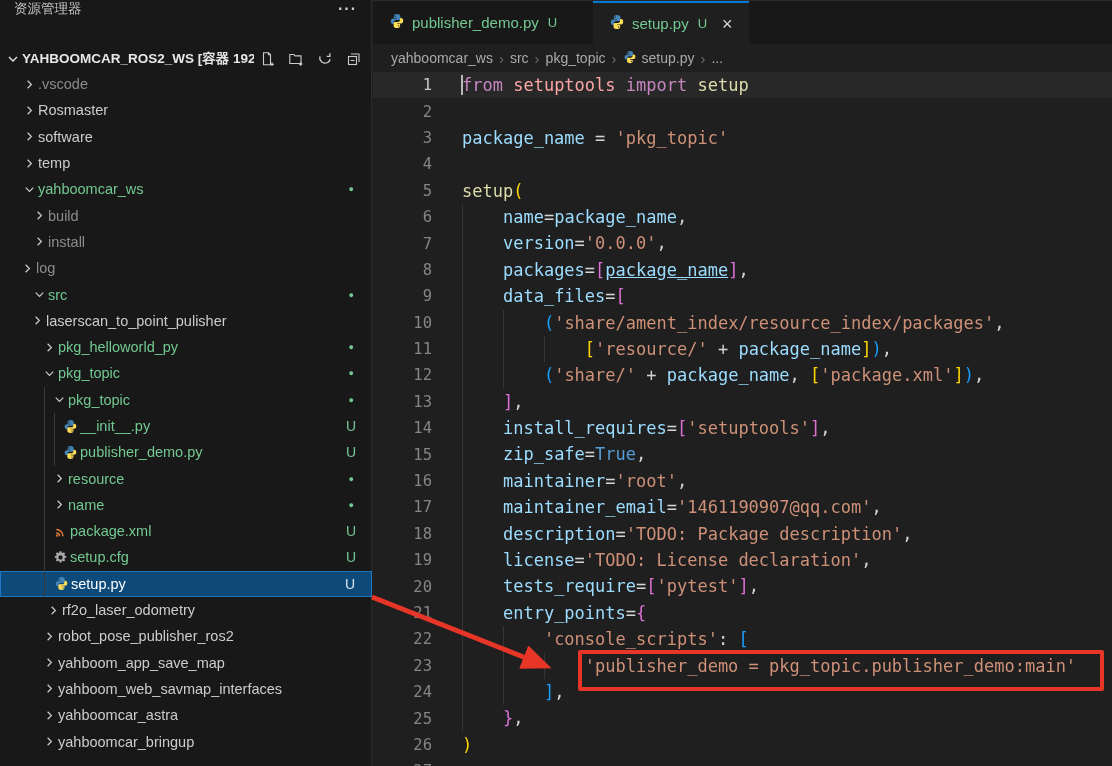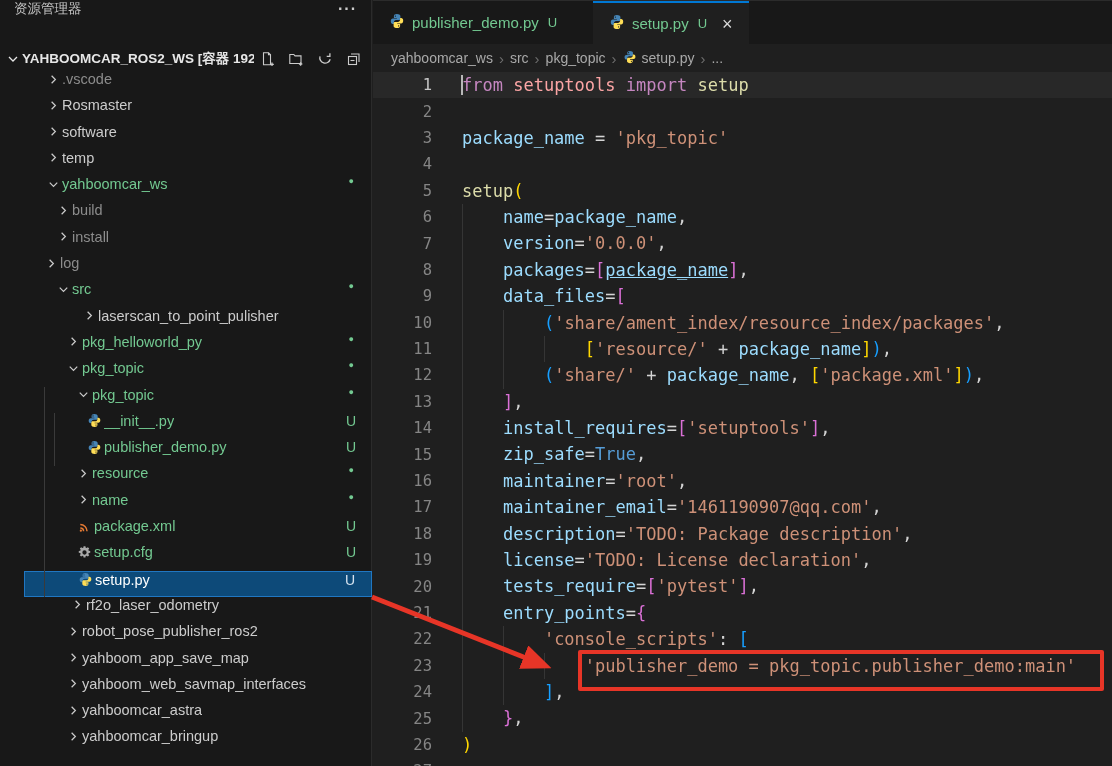--- a/index.html
+++ b/index.html
@@ -11,21 +11,21 @@
   .exp-header{height:46px;display:flex;align-items:flex-start;padding:0 14px;color:#c5c5c5;font-size:13.5px;}
   .exp-header .title{flex:1;}
   .exp-header .more{color:#cccccc;font-size:16px;letter-spacing:1px;cursor:pointer;font-weight:bold;}
   .sec-header{height:25px;display:flex;align-items:center;color:#e7e7e7;font-size:13.5px;font-weight:bold;
               padding:0 6px 0 4px;}
   .sec-header .chev{width:18px;display:flex;align-items:center;justify-content:center;}
   .sec-header .sec-title{white-space:nowrap;overflow:hidden;max-width:232px;}
   .sec-actions{margin-left:auto;display:flex;gap:7px;}
   .sec-actions .act{width:22px;height:22px;display:flex;align-items:center;justify-content:center;cursor:pointer;border-radius:4px;}
   .tree{position:absolute;left:0;top:71px;width:372px;}
-  .trow{height:26.3px;display:flex;align-items:flex-start;position:relative;cursor:pointer;box-sizing:border-box;margin-left:24px;}
+  .trow{height:26.3px;display:flex;align-items:center;position:relative;cursor:pointer;box-sizing:border-box;}
   .twisty{width:18px;height:16px;display:flex;align-items:center;justify-content:center;flex:none;color:#cccccc;}
   .ficon{width:20px;height:16px;display:flex;align-items:center;justify-content:center;flex:none;}
   .tlabel{font-size:14.5px;white-space:nowrap;overflow:hidden;}
   .tlabel.normal{color:#cccccc;}
   .tlabel.dim{color:#8c8c8c;}
   .tlabel.green{color:#73c991;}
   .tlabel.selected{color:#ffffff;}
   .tbadge{position:absolute;right:16px;font-size:14px;color:#73c991;}
   .tbadge.dot{font-size:9px;right:18px;}
   .trow.sel{background:#0d4a79;border:1px solid #2077c2;}
@@ -176,21 +176,21 @@
         </div>
         <div class="trow" style="padding-left: 30px;">
           <span class="twisty">
             <svg width="15" height="15" viewBox="0 0 16 16" fill="none" stroke="currentColor" stroke-width="1.3">
               <path d="M4 6l4 4 4-4"></path>
             </svg>
           </span>
           <span class="tlabel green">src</span>
           <span class="tbadge dot">●</span>
         </div>
-        <div class="trow" style="padding-left: 56px;">
+        <div class="trow" style="padding-left: 28px;">
           <span class="twisty">
             <svg width="15" height="15" viewBox="0 0 16 16" fill="none" stroke="currentColor" stroke-width="1.3">
               <path d="M6 4l4 4-4 4"></path>
             </svg>
           </span>
           <span class="tlabel normal">laserscan_to_point_pulisher</span>
         </div>
         <div class="trow" style="padding-left: 40px;">
           <span class="twisty">
             <svg width="15" height="15" viewBox="0 0 16 16" fill="none" stroke="currentColor" stroke-width="1.3">

